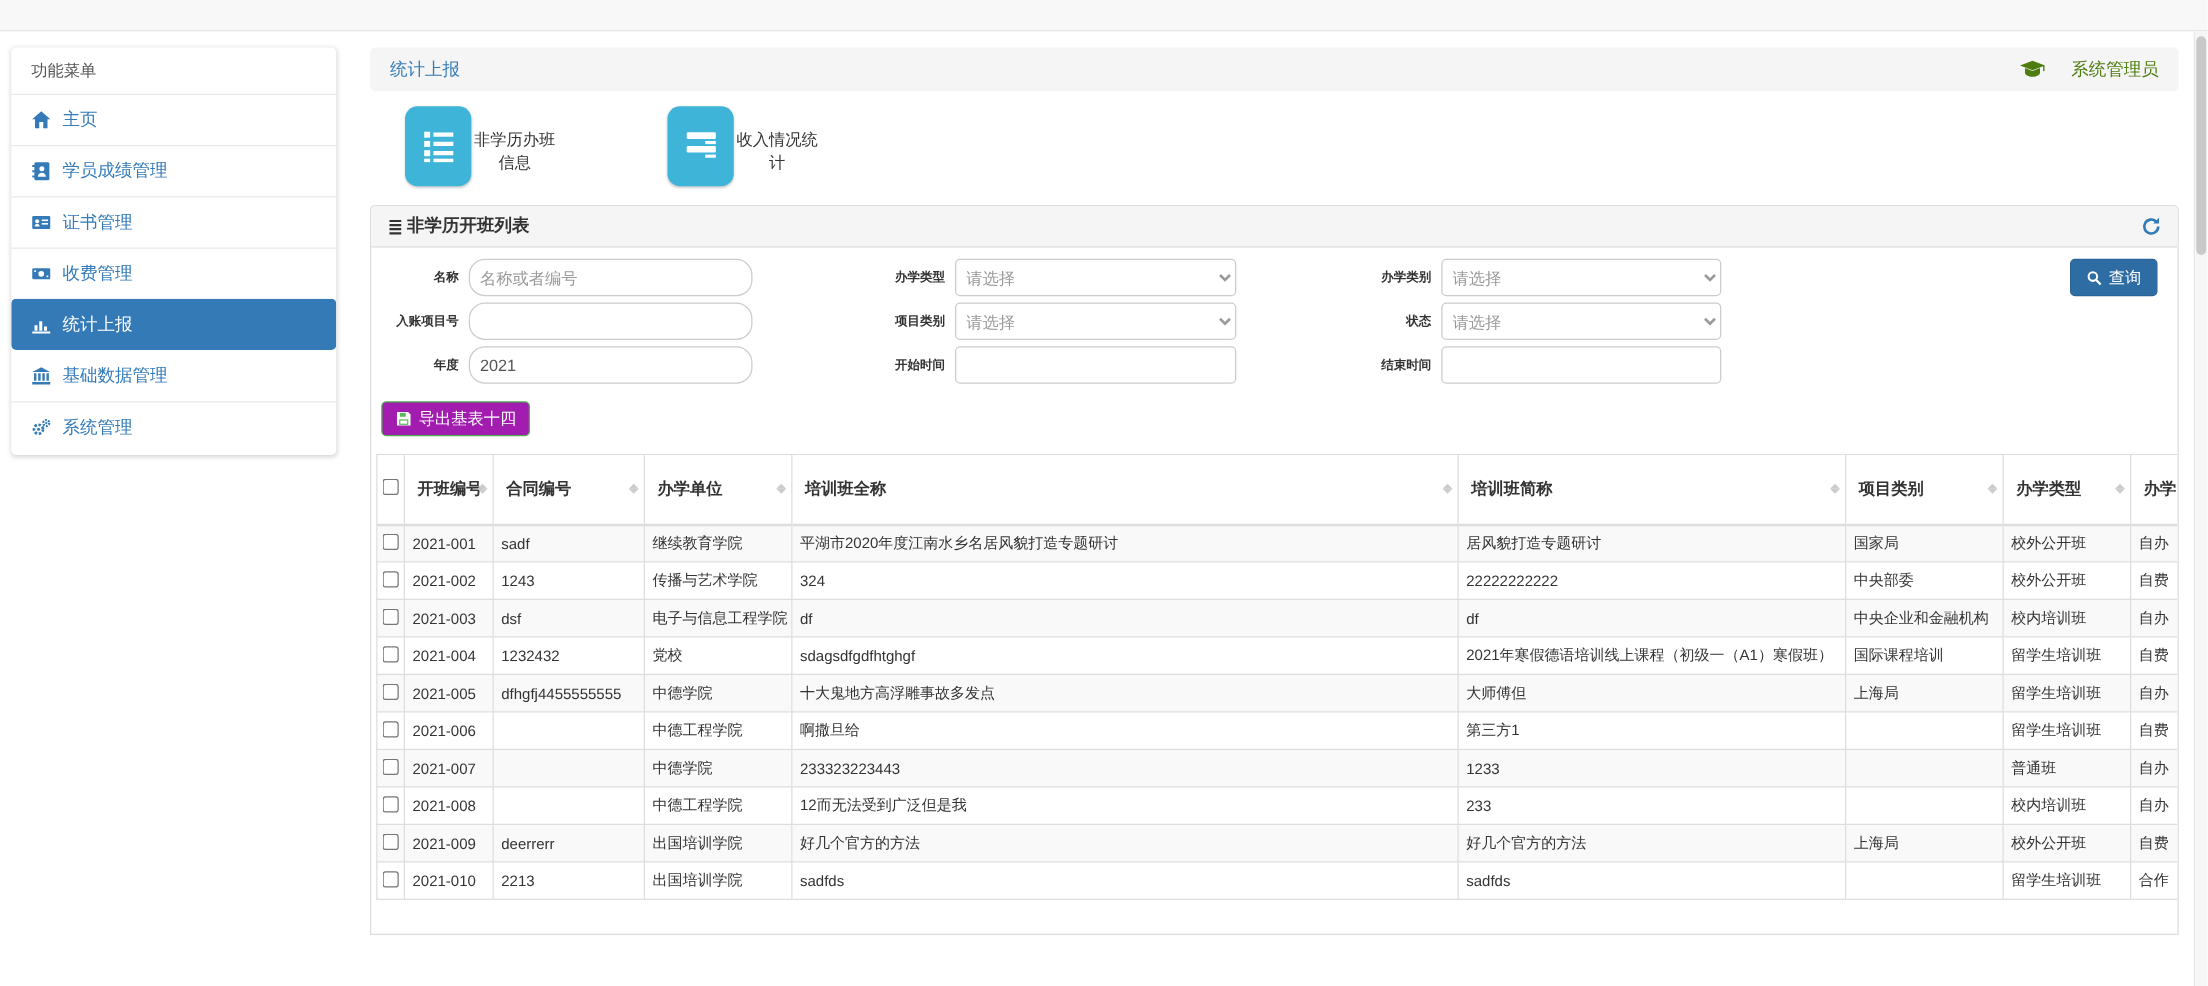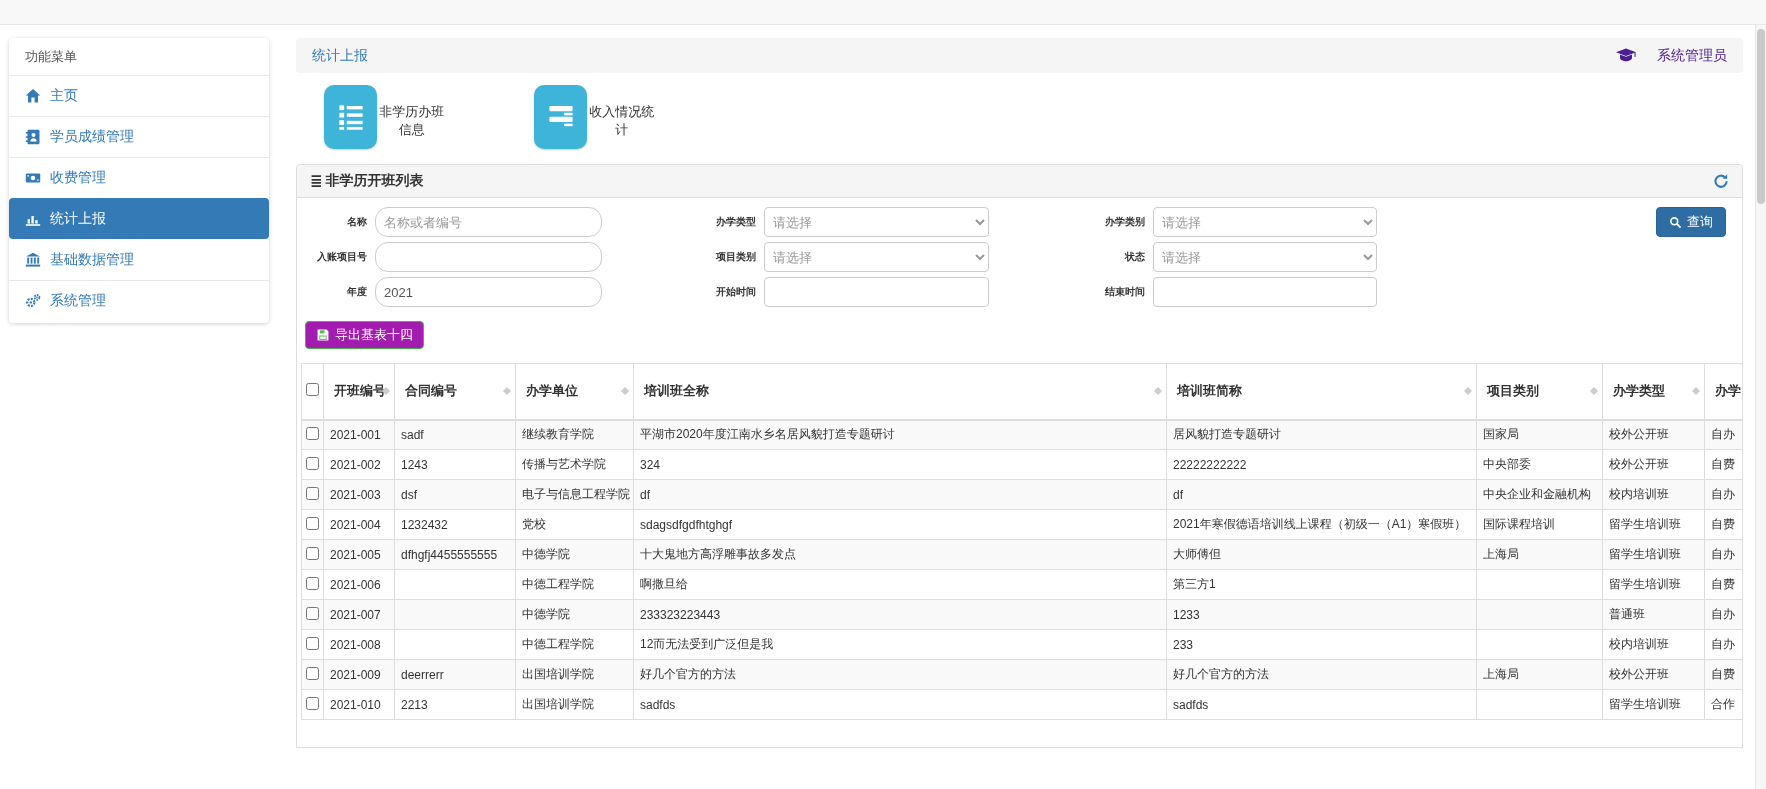--- a/index.html
+++ b/index.html
@@ -26,21 +26,21 @@
   .side-item .icn svg { width:16px; height:16px; }
   .side-item.active { background:#337ab7; color:#fff; border-radius:4px; border-top-color:transparent; }
   .side-item.active + .side-item { border-top-color:transparent; }
 
   
   .main { position:absolute; left:296px; top:38px; width:1447px; }
 
   .crumbbar { height:35px; background:#f5f5f5; border-radius:4px; display:flex;
     align-items:center; justify-content:space-between; padding:0 16px; font-size:14px; }
   .crumb { color:#337ab7; cursor:pointer; }
-  .userbox { color:#4c1d95; display:flex; align-items:center; gap:21px; cursor:pointer; }
+  .userbox { color:#4d7c0f; display:flex; align-items:center; gap:21px; cursor:pointer; }
   .userbox svg { width:20px; height:15px; }
 
   .shortcuts { display:flex; gap:88px; margin:12px 0 0 28px; }
   .shortcut { width:122px; display:flex; flex-direction:row; align-items:center; cursor:pointer; }
   .tile { width:64px; height:64px; background:#3eb4d9; border-radius:10px;
     display:flex; align-items:center; justify-content:center; box-shadow:0 1px 2px rgba(0,0,0,.2); }
   .tile svg { width:36px; height:36px; }
   .shortcut-label { margin-top:7px; font-size:13px; color:#333; text-align:center;
     line-height:1.35; width:82px; word-break:break-all; }
 
@@ -118,20 +118,32 @@
         <svg viewBox="0 0 16 16">
           <rect x="2.5" y="0.8" width="12" height="14.4" rx="1.2" fill="currentColor"></rect>
           <rect x="0.8" y="3" width="2.4" height="1.6" fill="currentColor"></rect>
           <rect x="0.8" y="7.2" width="2.4" height="1.6" fill="currentColor"></rect>
           <rect x="0.8" y="11.4" width="2.4" height="1.6" fill="currentColor"></rect>
           <circle cx="8.5" cy="6" r="2" fill="#fff"></circle>
           <path d="M5.3 12.4c0-2.1 1.6-3.2 3.2-3.2s3.2 1.1 3.2 3.2z" fill="#fff"></path>
         </svg>
       </span>
     <span>学员成绩管理</span>
+  </div>
+  <div class="side-item">
+    <span class="icn">
+        <svg viewBox="0 0 16 16">
+          <rect x="0.8" y="2.8" width="14.4" height="10.4" rx="1" fill="currentColor"></rect>
+          <circle cx="4.7" cy="7" r="1.6" fill="#fff"></circle>
+          <path d="M2.7 11.2c0-1.5 1.1-2.2 2-2.2s2 .7 2 2.2z" fill="#fff"></path>
+          <rect x="8.4" y="5.6" width="5" height="1.3" fill="#fff"></rect>
+          <rect x="8.4" y="8.4" width="5" height="1.3" fill="#fff"></rect>
+        </svg>
+      </span>
+    <span>证书管理</span>
   </div>
   <div class="side-item">
     <span class="icn">
         <svg viewBox="0 0 16 16">
           <rect x="0.8" y="3.6" width="14.4" height="8.8" rx="1" fill="currentColor"></rect>
           <circle cx="8" cy="8" r="2.3" fill="#fff"></circle>
           <rect x="2.4" y="5.2" width="1.4" height="1.4" fill="#fff"></rect>
           <rect x="12.2" y="9.4" width="1.4" height="1.4" fill="#fff"></rect>
         </svg>
       </span>

